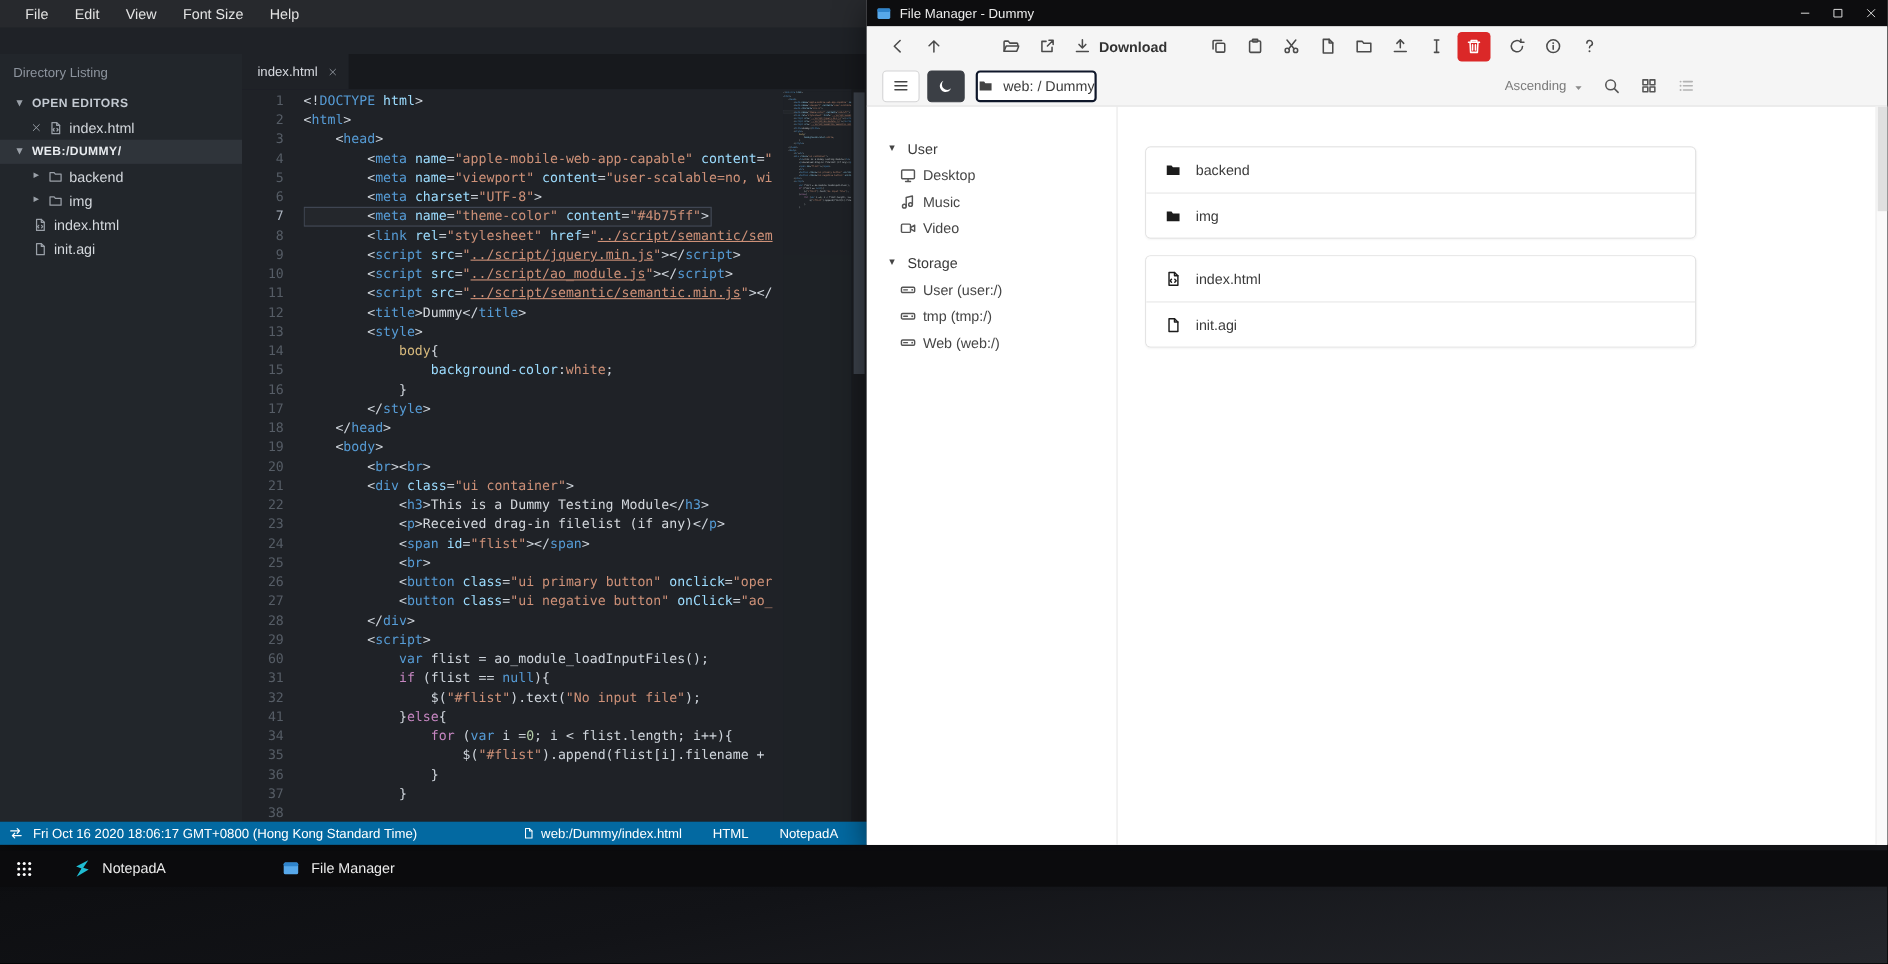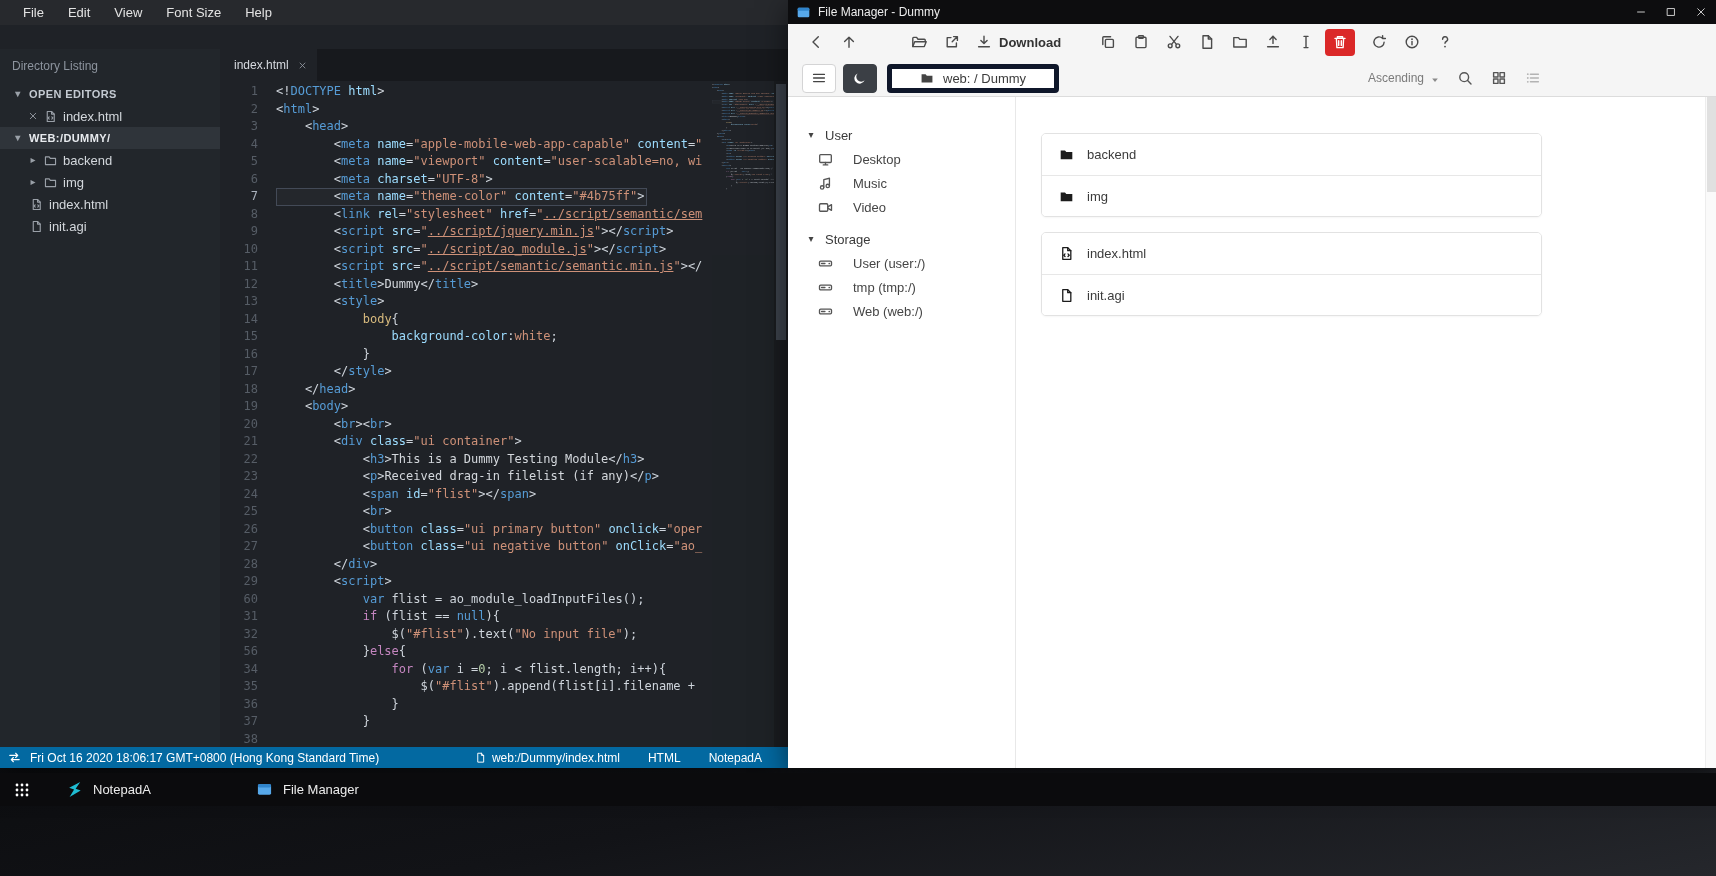--- a/index.html
+++ b/index.html
@@ -78,35 +78,35 @@
     align-items:center;justify-content:center;gap:7px;padding:0 5px;font-family:inherit;cursor:default}
   .tb-btn .ic{width:16px;height:16px}
   .tb-btn.danger{background:#db2828;color:#fff;border-radius:4px;height:27px;min-width:30px}
   .tb-label{font-size:13px;font-weight:bold;color:#333}
   .fm-tb2{height:37px;background:#f5f5f5;border-bottom:1px solid #dcdcdc;display:flex;align-items:center;
     padding:0 14px;gap:7px}
   .sq-btn{width:34px;height:29px;border:1px solid #d4d4d5;border-radius:4px;background:#fff;color:#444;
     display:flex;align-items:center;justify-content:center;font-family:inherit}
   .sq-btn .ic{width:15px;height:15px}
   .sq-btn.dark{background:#3b3f45;border-color:#3b3f45;color:#fff}
-  .crumb{height:29px;border:5px solid #0f172a;border-radius:4px;background:#fff;display:flex;
-    align-items:center;gap:9px;padding:0 28px;font-size:13px;color:#3b3b3b;margin-left:3px}
+  .crumb{height:29px;border:2px solid #0f172a;border-radius:4px;background:#fff;display:flex;
+    align-items:center;gap:9px;padding:0 0;font-size:13px;color:#3b3b3b;margin-left:3px}
   .crumb .ic{color:#444}
   .tb2-right{margin-left:auto;display:flex;align-items:center;gap:17px;margin-right:160px}
   .sort{display:flex;align-items:flex-end;gap:6px;font-size:12px;color:#7a7a7a}
   .sort .ic{color:#8a8a8a}
   .tb2-icon{color:#555}
   .tb2-icon .ic,.tb2-icon{width:17px;height:17px}
   .tb2-icon.dim{color:#b3b3b3}
   .fm-body{position:absolute;top:97px;left:0;right:0;bottom:0;display:flex;background:#fff}
   .fm-side{width:228px;flex:none;border-right:1px solid #e8e8e8;padding-top:26px}
   .fm-sec{display:flex;align-items:center;gap:9px;height:24px;padding-left:18px;font-size:13px;color:#3a3a3a}
   .fm-sec .chev{color:#444}
   .fm-sec.later{margin-top:8px}
-  .fm-item{display:flex;align-items:center;gap:20px;height:24px;padding-left:30px;font-size:13px;color:#454545}
+  .fm-item{display:flex;align-items:center;gap:6px;height:24px;padding-left:30px;font-size:13px;color:#454545}
   .fm-item .ic{width:15px;height:15px;color:#555}
   .fm-files{flex:1;padding:36px 0 0 25px}
   .fgroup{width:501px;background:#fff;border:1px solid #e2e2e2;border-radius:5px;
     box-shadow:0 1px 2px rgba(0,0,0,.04);margin-bottom:15px;overflow:hidden}
   .frow{height:41px;display:flex;align-items:center;gap:13px;padding-left:17px;font-size:13px;color:#3b3b3b;background:#fff}
   .frow + .frow{border-top:1px solid #e7e7e7}
   .frow .ic{width:15px;height:15px;color:#1c1c1c}
   .fm-scroll{position:absolute;right:0;top:97px;bottom:0;width:11px;background:#fafafa;border-left:1px solid #ededed}
   .fm-scroll .thumb{position:absolute;top:0;left:1px;width:9px;height:95px;background:#e0e0e0}
 
@@ -227,21 +227,21 @@
               <div class="ln">23</div>
               <div class="ln">24</div>
               <div class="ln">25</div>
               <div class="ln">26</div>
               <div class="ln">27</div>
               <div class="ln">28</div>
               <div class="ln">29</div>
               <div class="ln">60</div>
               <div class="ln">31</div>
               <div class="ln">32</div>
-              <div class="ln">56</div>
+              <div class="ln">41</div>
               <div class="ln">34</div>
               <div class="ln">35</div>
               <div class="ln">36</div>
               <div class="ln">37</div>
               <div class="ln">38</div>
             </div>
           <div class="code" id="code"><div class="code-line"><span class="tk-p">&lt;!</span><span class="tk-tag">DOCTYPE</span><span class="tk-p"> </span><span class="tk-attr">html</span><span class="tk-p">&gt;</span></div><div class="code-line"><span class="tk-p">&lt;</span><span class="tk-tag">html</span><span class="tk-p">&gt;</span></div><div class="code-line"><span class="tk-p">    &lt;</span><span class="tk-tag">head</span><span class="tk-p">&gt;</span></div><div class="code-line"><span class="tk-p">        &lt;</span><span class="tk-tag">meta</span><span class="tk-p"> </span><span class="tk-attr">name</span><span class="tk-p">=</span><span class="tk-str">"apple-mobile-web-app-capable"</span><span class="tk-p"> </span><span class="tk-attr">content</span><span class="tk-p">=</span><span class="tk-str">"</span></div><div class="code-line"><span class="tk-p">        &lt;</span><span class="tk-tag">meta</span><span class="tk-p"> </span><span class="tk-attr">name</span><span class="tk-p">=</span><span class="tk-str">"viewport"</span><span class="tk-p"> </span><span class="tk-attr">content</span><span class="tk-p">=</span><span class="tk-str">"user-scalable=no, wi</span></div><div class="code-line"><span class="tk-p">        &lt;</span><span class="tk-tag">meta</span><span class="tk-p"> </span><span class="tk-attr">charset</span><span class="tk-p">=</span><span class="tk-str">"UTF-8"</span><span class="tk-p">&gt;</span></div><div class="code-line active"><span class="tk-p">        &lt;</span><span class="tk-tag">meta</span><span class="tk-p"> </span><span class="tk-attr">name</span><span class="tk-p">=</span><span class="tk-str">"theme-color"</span><span class="tk-p"> </span><span class="tk-attr">content</span><span class="tk-p">=</span><span class="tk-str">"#4b75ff"</span><span class="tk-p">&gt;</span></div><div class="code-line"><span class="tk-p">        &lt;</span><span class="tk-tag">link</span><span class="tk-p"> </span><span class="tk-attr">rel</span><span class="tk-p">=</span><span class="tk-str">"stylesheet"</span><span class="tk-p"> </span><span class="tk-attr">href</span><span class="tk-p">=</span><span class="tk-str">"</span><span class="tk-stru">../script/semantic/sem</span></div><div class="code-line"><span class="tk-p">        &lt;</span><span class="tk-tag">script</span><span class="tk-p"> </span><span class="tk-attr">src</span><span class="tk-p">=</span><span class="tk-str">"</span><span class="tk-stru">../script/jquery.min.js</span><span class="tk-str">"</span><span class="tk-p">&gt;&lt;/</span><span class="tk-tag">script</span><span class="tk-p">&gt;</span></div><div class="code-line"><span class="tk-p">        &lt;</span><span class="tk-tag">script</span><span class="tk-p"> </span><span class="tk-attr">src</span><span class="tk-p">=</span><span class="tk-str">"</span><span class="tk-stru">../script/ao_module.js</span><span class="tk-str">"</span><span class="tk-p">&gt;&lt;/</span><span class="tk-tag">script</span><span class="tk-p">&gt;</span></div><div class="code-line"><span class="tk-p">        &lt;</span><span class="tk-tag">script</span><span class="tk-p"> </span><span class="tk-attr">src</span><span class="tk-p">=</span><span class="tk-str">"</span><span class="tk-stru">../script/semantic/semantic.min.js</span><span class="tk-str">"</span><span class="tk-p">&gt;&lt;/</span></div><div class="code-line"><span class="tk-p">        &lt;</span><span class="tk-tag">title</span><span class="tk-p">&gt;</span><span class="tk-txt">Dummy</span><span class="tk-p">&lt;/</span><span class="tk-tag">title</span><span class="tk-p">&gt;</span></div><div class="code-line"><span class="tk-p">        &lt;</span><span class="tk-tag">style</span><span class="tk-p">&gt;</span></div><div class="code-line"><span class="tk-p">            </span><span class="tk-sel">body</span><span class="tk-p">{</span></div><div class="code-line"><span class="tk-p">                </span><span class="tk-attr">background-color</span><span class="tk-p">:</span><span class="tk-str">white</span><span class="tk-p">;</span></div><div class="code-line"><span class="tk-p">            }</span></div><div class="code-line"><span class="tk-p">        &lt;/</span><span class="tk-tag">style</span><span class="tk-p">&gt;</span></div><div class="code-line"><span class="tk-p">    &lt;/</span><span class="tk-tag">head</span><span class="tk-p">&gt;</span></div><div class="code-line"><span class="tk-p">    &lt;</span><span class="tk-tag">body</span><span class="tk-p">&gt;</span></div><div class="code-line"><span class="tk-p">        &lt;</span><span class="tk-tag">br</span><span class="tk-p">&gt;&lt;</span><span class="tk-tag">br</span><span class="tk-p">&gt;</span></div><div class="code-line"><span class="tk-p">        &lt;</span><span class="tk-tag">div</span><span class="tk-p"> </span><span class="tk-attr">class</span><span class="tk-p">=</span><span class="tk-str">"ui container"</span><span class="tk-p">&gt;</span></div><div class="code-line"><span class="tk-p">            &lt;</span><span class="tk-tag">h3</span><span class="tk-p">&gt;</span><span class="tk-txt">This is a Dummy Testing Module</span><span class="tk-p">&lt;/</span><span class="tk-tag">h3</span><span class="tk-p">&gt;</span></div><div class="code-line"><span class="tk-p">            &lt;</span><span class="tk-tag">p</span><span class="tk-p">&gt;</span><span class="tk-txt">Received drag-in filelist (if any)</span><span class="tk-p">&lt;/</span><span class="tk-tag">p</span><span class="tk-p">&gt;</span></div><div class="code-line"><span class="tk-p">            &lt;</span><span class="tk-tag">span</span><span class="tk-p"> </span><span class="tk-attr">id</span><span class="tk-p">=</span><span class="tk-str">"flist"</span><span class="tk-p">&gt;&lt;/</span><span class="tk-tag">span</span><span class="tk-p">&gt;</span></div><div class="code-line"><span class="tk-p">            &lt;</span><span class="tk-tag">br</span><span class="tk-p">&gt;</span></div><div class="code-line"><span class="tk-p">            &lt;</span><span class="tk-tag">button</span><span class="tk-p"> </span><span class="tk-attr">class</span><span class="tk-p">=</span><span class="tk-str">"ui primary button"</span><span class="tk-p"> </span><span class="tk-attr">onclick</span><span class="tk-p">=</span><span class="tk-str">"oper</span></div><div class="code-line"><span class="tk-p">            &lt;</span><span class="tk-tag">button</span><span class="tk-p"> </span><span class="tk-attr">class</span><span class="tk-p">=</span><span class="tk-str">"ui negative button"</span><span class="tk-p"> </span><span class="tk-attr">onClick</span><span class="tk-p">=</span><span class="tk-str">"ao_</span></div><div class="code-line"><span class="tk-p">        &lt;/</span><span class="tk-tag">div</span><span class="tk-p">&gt;</span></div><div class="code-line"><span class="tk-p">        &lt;</span><span class="tk-tag">script</span><span class="tk-p">&gt;</span></div><div class="code-line"><span class="tk-p">            </span><span class="tk-kw">var</span><span class="tk-p"> flist = ao_module_loadInputFiles();</span></div><div class="code-line"><span class="tk-p">            </span><span class="tk-ctl">if</span><span class="tk-p"> (flist == </span><span class="tk-kw">null</span><span class="tk-p">){</span></div><div class="code-line"><span class="tk-p">                $(</span><span class="tk-str">"#flist"</span><span class="tk-p">).text(</span><span class="tk-str">"No input file"</span><span class="tk-p">);</span></div><div class="code-line"><span class="tk-p">            }</span><span class="tk-ctl">else</span><span class="tk-p">{</span></div><div class="code-line"><span class="tk-p">                </span><span class="tk-ctl">for</span><span class="tk-p"> (</span><span class="tk-kw">var</span><span class="tk-p"> i =</span><span class="tk-num">0</span><span class="tk-p">; i &lt; flist.length; i++){</span></div><div class="code-line"><span class="tk-p">                    $(</span><span class="tk-str">"#flist"</span><span class="tk-p">).append(flist[i].filename + </span></div><div class="code-line"><span class="tk-p">                }</span></div><div class="code-line"><span class="tk-p">            }</span></div><div class="code-line"><span class="tk-p"></span></div></div>
           <div class="minimap">
               <div class="mm-inner" id="mm-inner"><div class="code-line"><span class="tk-p">&lt;!</span><span class="tk-tag">DOCTYPE</span><span class="tk-p"> </span><span class="tk-attr">html</span><span class="tk-p">&gt;</span></div><div class="code-line"><span class="tk-p">&lt;</span><span class="tk-tag">html</span><span class="tk-p">&gt;</span></div><div class="code-line"><span class="tk-p">    &lt;</span><span class="tk-tag">head</span><span class="tk-p">&gt;</span></div><div class="code-line"><span class="tk-p">        &lt;</span><span class="tk-tag">meta</span><span class="tk-p"> </span><span class="tk-attr">name</span><span class="tk-p">=</span><span class="tk-str">"apple-mobile-web-app-capable"</span><span class="tk-p"> </span><span class="tk-attr">content</span></div><div class="code-line"><span class="tk-p">        &lt;</span><span class="tk-tag">meta</span><span class="tk-p"> </span><span class="tk-attr">name</span><span class="tk-p">=</span><span class="tk-str">"viewport"</span><span class="tk-p"> </span><span class="tk-attr">content</span><span class="tk-p">=</span><span class="tk-str">"user-scalable=no, wi</span></div><div class="code-line"><span class="tk-p">        &lt;</span><span class="tk-tag">meta</span><span class="tk-p"> </span><span class="tk-attr">charset</span><span class="tk-p">=</span><span class="tk-str">"UTF-8"</span><span class="tk-p">&gt;</span></div><div class="code-line active"><span class="tk-p">        &lt;</span><span class="tk-tag">meta</span><span class="tk-p"> </span><span class="tk-attr">name</span><span class="tk-p">=</span><span class="tk-str">"theme-color"</span><span class="tk-p"> </span><span class="tk-attr">content</span><span class="tk-p">=</span><span class="tk-str">"#4b75ff"</span><span class="tk-p">&gt;</span></div><div class="code-line"><span class="tk-p">        &lt;</span><span class="tk-tag">link</span><span class="tk-p"> </span><span class="tk-attr">rel</span><span class="tk-p">=</span><span class="tk-str">"stylesheet"</span><span class="tk-p"> </span><span class="tk-attr">href</span><span class="tk-p">=</span><span class="tk-str">"</span><span class="tk-stru">../script/semantic/sem</span></div><div class="code-line"><span class="tk-p">        &lt;</span><span class="tk-tag">script</span><span class="tk-p"> </span><span class="tk-attr">src</span><span class="tk-p">=</span><span class="tk-str">"</span><span class="tk-stru">../script/jquery.min.js</span><span class="tk-str">"</span><span class="tk-p">&gt;&lt;/</span><span class="tk-tag">script</span></div><div class="code-line"><span class="tk-p">        &lt;</span><span class="tk-tag">script</span><span class="tk-p"> </span><span class="tk-attr">src</span><span class="tk-p">=</span><span class="tk-str">"</span><span class="tk-stru">../script/ao_module.js</span><span class="tk-str">"</span><span class="tk-p">&gt;&lt;/</span><span class="tk-tag">script</span></div><div class="code-line"><span class="tk-p">        &lt;</span><span class="tk-tag">script</span><span class="tk-p"> </span><span class="tk-attr">src</span><span class="tk-p">=</span><span class="tk-str">"</span><span class="tk-stru">../script/semantic/semantic.min.js</span></div><div class="code-line"><span class="tk-p">        &lt;</span><span class="tk-tag">title</span><span class="tk-p">&gt;</span><span class="tk-txt">Dummy</span><span class="tk-p">&lt;/</span><span class="tk-tag">title</span><span class="tk-p">&gt;</span></div><div class="code-line"><span class="tk-p">        &lt;</span><span class="tk-tag">style</span><span class="tk-p">&gt;</span></div><div class="code-line"><span class="tk-p">            </span><span class="tk-sel">body</span><span class="tk-p">{</span></div><div class="code-line"><span class="tk-p">                </span><span class="tk-attr">background-color</span><span class="tk-p">:</span><span class="tk-str">white</span><span class="tk-p">;</span></div><div class="code-line"><span class="tk-p">            }</span></div><div class="code-line"><span class="tk-p">        &lt;/</span><span class="tk-tag">style</span><span class="tk-p">&gt;</span></div><div class="code-line"><span class="tk-p">    &lt;/</span><span class="tk-tag">head</span><span class="tk-p">&gt;</span></div><div class="code-line"><span class="tk-p">    &lt;</span><span class="tk-tag">body</span><span class="tk-p">&gt;</span></div><div class="code-line"><span class="tk-p">        &lt;</span><span class="tk-tag">br</span><span class="tk-p">&gt;&lt;</span><span class="tk-tag">br</span><span class="tk-p">&gt;</span></div><div class="code-line"><span class="tk-p">        &lt;</span><span class="tk-tag">div</span><span class="tk-p"> </span><span class="tk-attr">class</span><span class="tk-p">=</span><span class="tk-str">"ui container"</span><span class="tk-p">&gt;</span></div><div class="code-line"><span class="tk-p">            &lt;</span><span class="tk-tag">h3</span><span class="tk-p">&gt;</span><span class="tk-txt">This is a Dummy Testing Module</span><span class="tk-p">&lt;/</span><span class="tk-tag">h3</span><span class="tk-p">&gt;</span></div><div class="code-line"><span class="tk-p">            &lt;</span><span class="tk-tag">p</span><span class="tk-p">&gt;</span><span class="tk-txt">Received drag-in filelist (if any)</span><span class="tk-p">&lt;/</span><span class="tk-tag">p</span><span class="tk-p">&gt;</span></div><div class="code-line"><span class="tk-p">            &lt;</span><span class="tk-tag">span</span><span class="tk-p"> </span><span class="tk-attr">id</span><span class="tk-p">=</span><span class="tk-str">"flist"</span><span class="tk-p">&gt;&lt;/</span><span class="tk-tag">span</span><span class="tk-p">&gt;</span></div><div class="code-line"><span class="tk-p">            &lt;</span><span class="tk-tag">br</span><span class="tk-p">&gt;</span></div><div class="code-line"><span class="tk-p">            &lt;</span><span class="tk-tag">button</span><span class="tk-p"> </span><span class="tk-attr">class</span><span class="tk-p">=</span><span class="tk-str">"ui primary button"</span><span class="tk-p"> </span><span class="tk-attr">onclick</span></div><div class="code-line"><span class="tk-p">            &lt;</span><span class="tk-tag">button</span><span class="tk-p"> </span><span class="tk-attr">class</span><span class="tk-p">=</span><span class="tk-str">"ui negative button"</span><span class="tk-p"> </span><span class="tk-attr">onClick</span></div><div class="code-line"><span class="tk-p">        &lt;/</span><span class="tk-tag">div</span><span class="tk-p">&gt;</span></div><div class="code-line"><span class="tk-p">        &lt;</span><span class="tk-tag">script</span><span class="tk-p">&gt;</span></div><div class="code-line"><span class="tk-p">            </span><span class="tk-kw">var</span><span class="tk-p"> flist = ao_module_loadInputFiles();</span></div><div class="code-line"><span class="tk-p">            </span><span class="tk-ctl">if</span><span class="tk-p"> (flist == </span><span class="tk-kw">null</span><span class="tk-p">){</span></div><div class="code-line"><span class="tk-p">                $(</span><span class="tk-str">"#flist"</span><span class="tk-p">).text(</span><span class="tk-str">"No input file"</span><span class="tk-p">);</span></div><div class="code-line"><span class="tk-p">            }</span><span class="tk-ctl">else</span><span class="tk-p">{</span></div><div class="code-line"><span class="tk-p">                </span><span class="tk-ctl">for</span><span class="tk-p"> (</span><span class="tk-kw">var</span><span class="tk-p"> i =</span><span class="tk-num">0</span><span class="tk-p">; i &lt; flist.length; i++){</span></div><div class="code-line"><span class="tk-p">                    $(</span><span class="tk-str">"#flist"</span><span class="tk-p">).append(flist[i].filename + </span></div><div class="code-line"><span class="tk-p">                }</span></div><div class="code-line"><span class="tk-p">            }</span></div><div class="code-line"><span class="tk-p"></span></div></div>
             </div>

